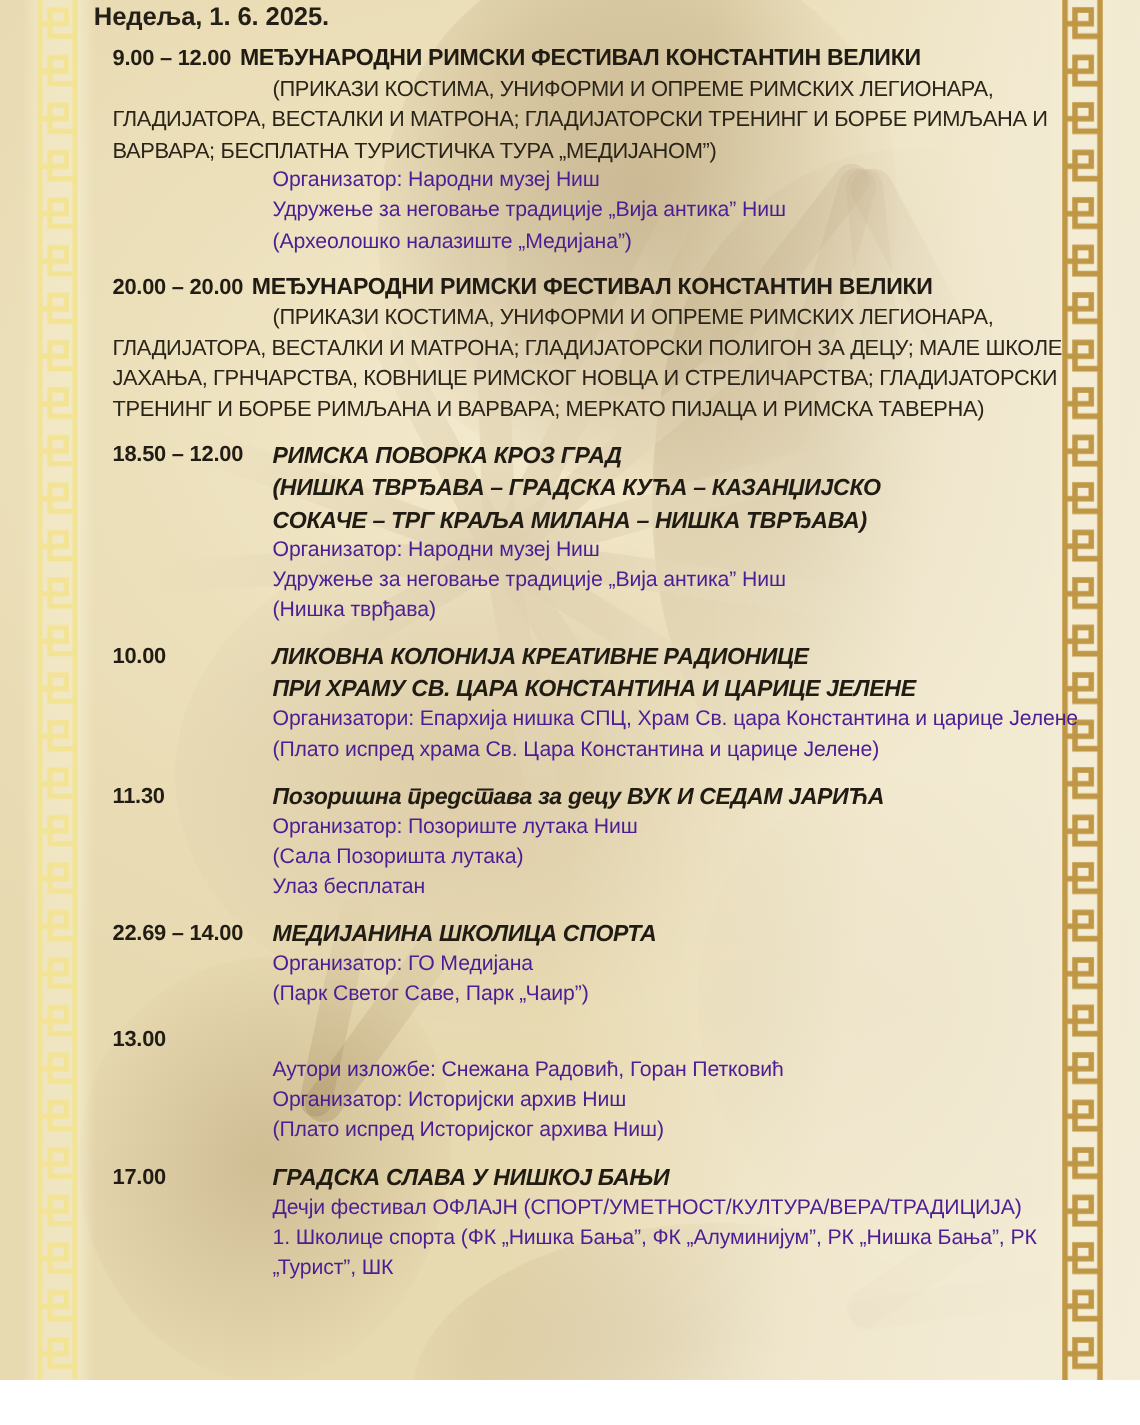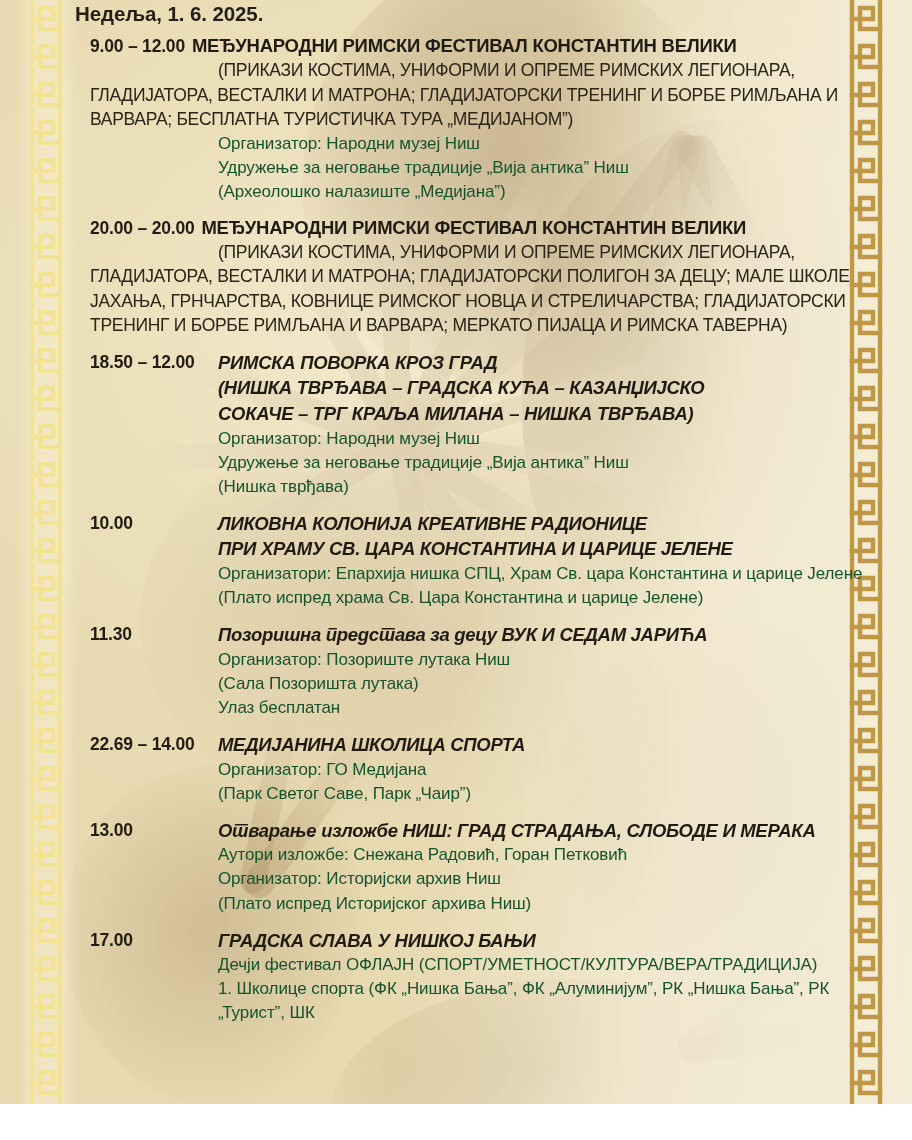--- a/index.html
+++ b/index.html
@@ -212,21 +212,21 @@
 
   .entry-body {
     padding-left: 75px;
     padding-right: 44px;
   }
   .entry-body.indented { padding-left: 203px; }
 
   .body-line {
     font-size: 17px;
     font-weight: 400;
-    color: #14532d;
+    color: #4c1d95;
     line-height: 1.42;
     letter-spacing: -0.1px;
   }
 
   .desc-block {
     padding-left: 75px;
     padding-right: 42px;
     font-size: 17.5px;
     line-height: 1.40;
     color: #2a2419;
@@ -400,23 +400,20 @@
           <div class="body-line">Организатор: ГО Медијана</div>
           <div class="body-line">(Парк Светог Саве, Парк „Чаир”)</div>
         </div>
       </div>
 
       <div class="gap-md"></div>
 
       <div class="entry">
         <div class="cols">
           <div class="time-col">13.00</div>
-          <div class="title-col">
-            <div class="title-line">Отварање изложбе НИШ: ГРАД СТРАДАЊА, СЛОБОДЕ И МЕРАКА</div>
-          </div>
         </div>
         <div class="entry-body indented">
           <div class="body-line">Аутори изложбе: Снежана Радовић, Горан Петковић</div>
           <div class="body-line">Организатор: Историјски архив Ниш</div>
           <div class="body-line">(Плато испред Историјског архива Ниш)</div>
         </div>
       </div>
 
       <div class="gap-md"></div>
 

